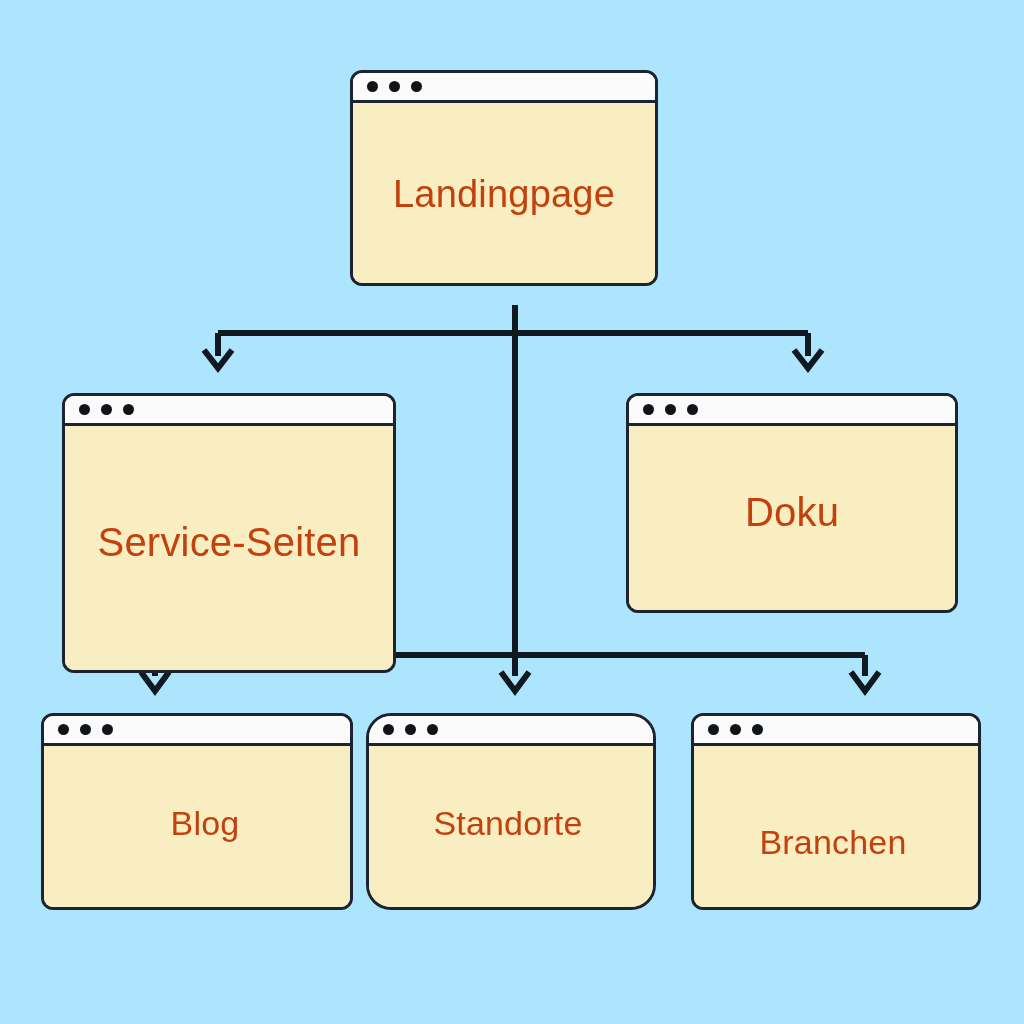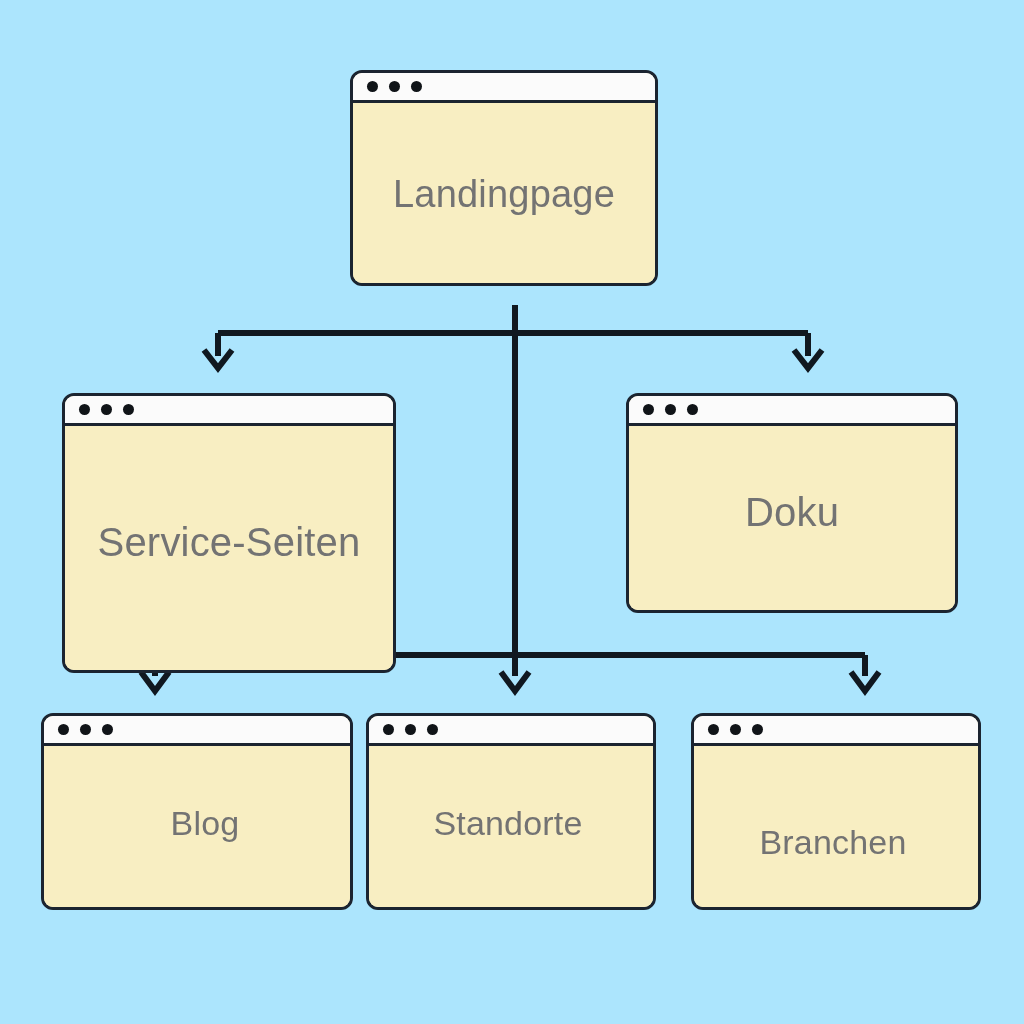--- a/index.html
+++ b/index.html
@@ -61,21 +61,21 @@
   }
   .card-body {
     flex: 1 1 auto;
     background: #f8eec2;
     display: flex;
     align-items: center;
     justify-content: center;
     position: relative;
   }
   .card-label {
-    color: #737373;
+    color: #c2410c;
     font-family: "Liberation Sans", sans-serif;
     font-weight: 400;
     letter-spacing: 0.2px;
     text-align: center;
     line-height: 1.05;
     white-space: nowrap;
   }
 
   
   #card-landingpage  { left: 350px; top: 70px;  width: 308px; height: 216px; }
@@ -83,21 +83,21 @@
 
   #card-service      { left: 62px;  top: 393px; width: 334px; height: 280px; }
   #card-service .card-label { font-size: 40px; position: relative; top: -6px; }
 
   #card-doku         { left: 626px; top: 393px; width: 332px; height: 220px; }
   #card-doku .card-label { font-size: 40px; position: relative; top: -6px; }
 
   #card-blog         { left: 41px;  top: 713px; width: 312px; height: 197px; }
   #card-blog .card-label { font-size: 34px; position: relative; top: -3px; left: 8px; }
 
-  #card-standorte    { left: 366px; top: 713px; width: 290px; height: 197px; }
+  #card-standorte    { left: 366px; top: 713px; width: 290px; height: 197px; border-radius: 25px; }
   #card-standorte .card-label { font-size: 34px; position: relative; top: -3px; left: -3px; }
 
   #card-branchen     { left: 691px; top: 713px; width: 290px; height: 197px; }
   #card-branchen .card-label { font-size: 34px; position: relative; top: -3px; left: -3px; margin-top: 38px; }
 </style>
 </head>
 <body>
 
 <div id="diagram-root">
 

